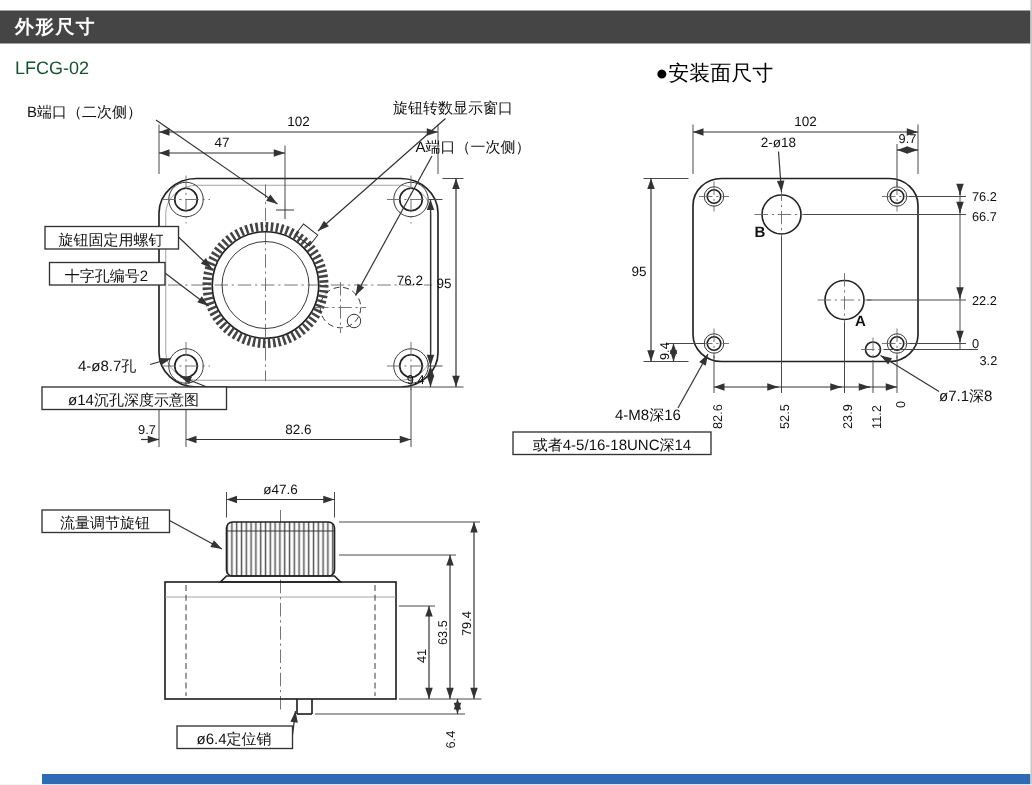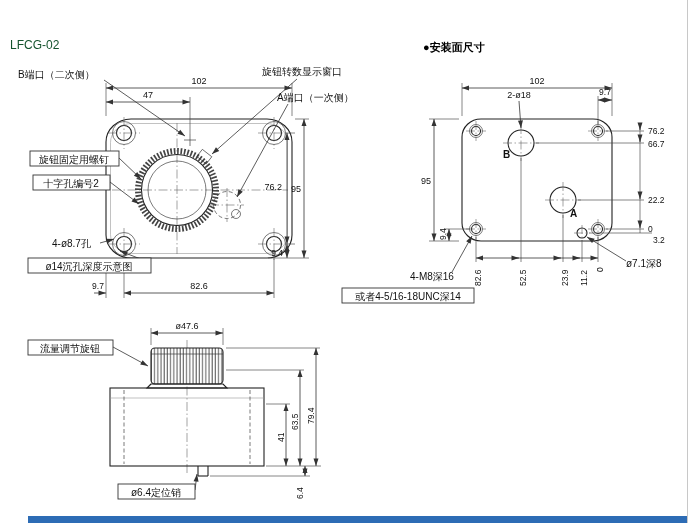--- a/index.html
+++ b/index.html
@@ -2,21 +2,21 @@
 <html><head>
 <meta charset="utf-8">
 <style>
   *{margin:0;padding:0;box-sizing:border-box}
   html,body{background:#ececec}
   body{font-family:"Liberation Sans",sans-serif}
   .page{position:relative;width:688px;height:523px;background:#fff;overflow:hidden;border-right:1px solid #c8c8c8}
   .header-bar{position:absolute;top:7px;left:0;width:100%;height:22px;background:#454545;color:#fff;
     font-size:12.5px;font-weight:bold;line-height:22px;padding-left:10px;letter-spacing:1px}
   .model{position:absolute;top:38px;left:10px;font-size:12px;color:#14532d}
-  .mount-title{position:absolute;top:40px;left:423px;font-size:11px;font-weight:bold;color:#000}
+  .mount-title{position:absolute;top:40px;left:437px;font-size:14px;font-weight:normal;color:#000}
   .drawing{position:absolute;top:0;left:0}
   .footer-strip{position:absolute;bottom:0;left:28px;right:0;height:7px;background:#2d6cb5}
   svg text{font-family:"Liberation Sans",sans-serif;fill:#111}
   .dtx{font-size:9px}
   .stx{font-size:8.5px}
   .ctx{font-size:10px}
   .ltx{font-size:10px;font-weight:bold}
   .geo{stroke:#222;stroke-width:1.1;fill:none}
   .geo-thin{stroke:#333;stroke-width:0.65;fill:none}
   .faint{stroke:#999;stroke-width:0.6;fill:none}
@@ -25,20 +25,23 @@
   .ext{stroke:#444;stroke-width:0.65;fill:none}
   .dim{stroke:#333;stroke-width:0.8;fill:none}
   .lead{stroke:#333;stroke-width:0.8;fill:none}
   .box{fill:#fff;stroke:#333;stroke-width:0.9}
 </style>
 </head>
 <body>
 
 <div class="page">
 
+  <div class="header-bar">
+    <span>外形尺寸</span>
+  </div>
   <div class="model">LFCG-02</div>
   <div class="mount-title">●安装面尺寸</div>
 
   <svg class="drawing" width="688" height="523" viewBox="0 0 688 523">
     <defs>
       <marker id="mE" markerWidth="9" markerHeight="7" refX="8" refY="3" orient="auto" markerUnits="userSpaceOnUse">
         <path d="M0.5,0.5 L8,3 L0.5,5.5 Z" fill="#333"></path>
       </marker>
       <marker id="mS" markerWidth="9" markerHeight="7" refX="1" refY="3" orient="auto" markerUnits="userSpaceOnUse">
         <path d="M8,0.5 L1,3 L8,5.5 Z" fill="#333"></path>

